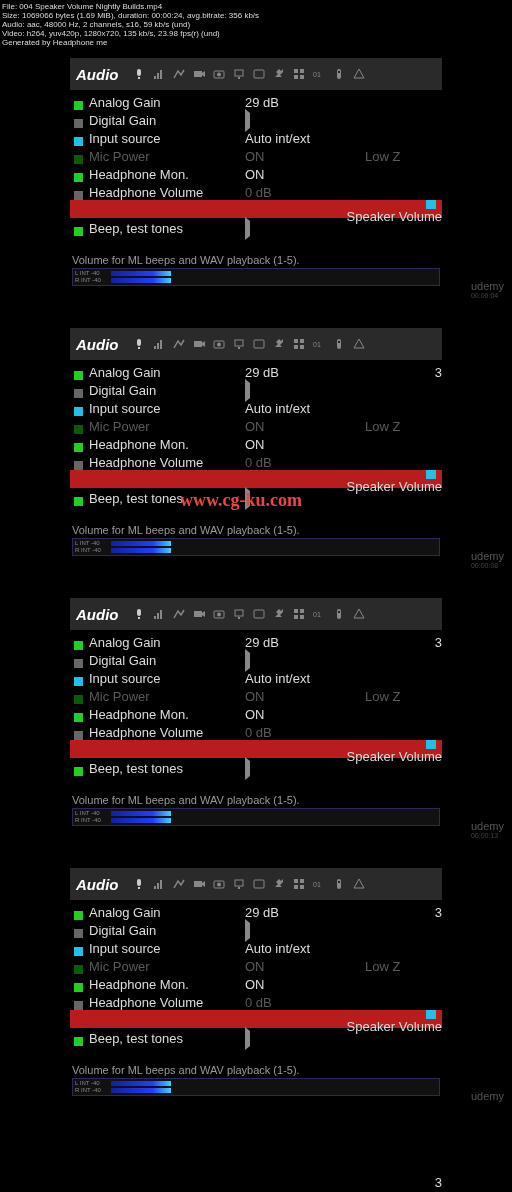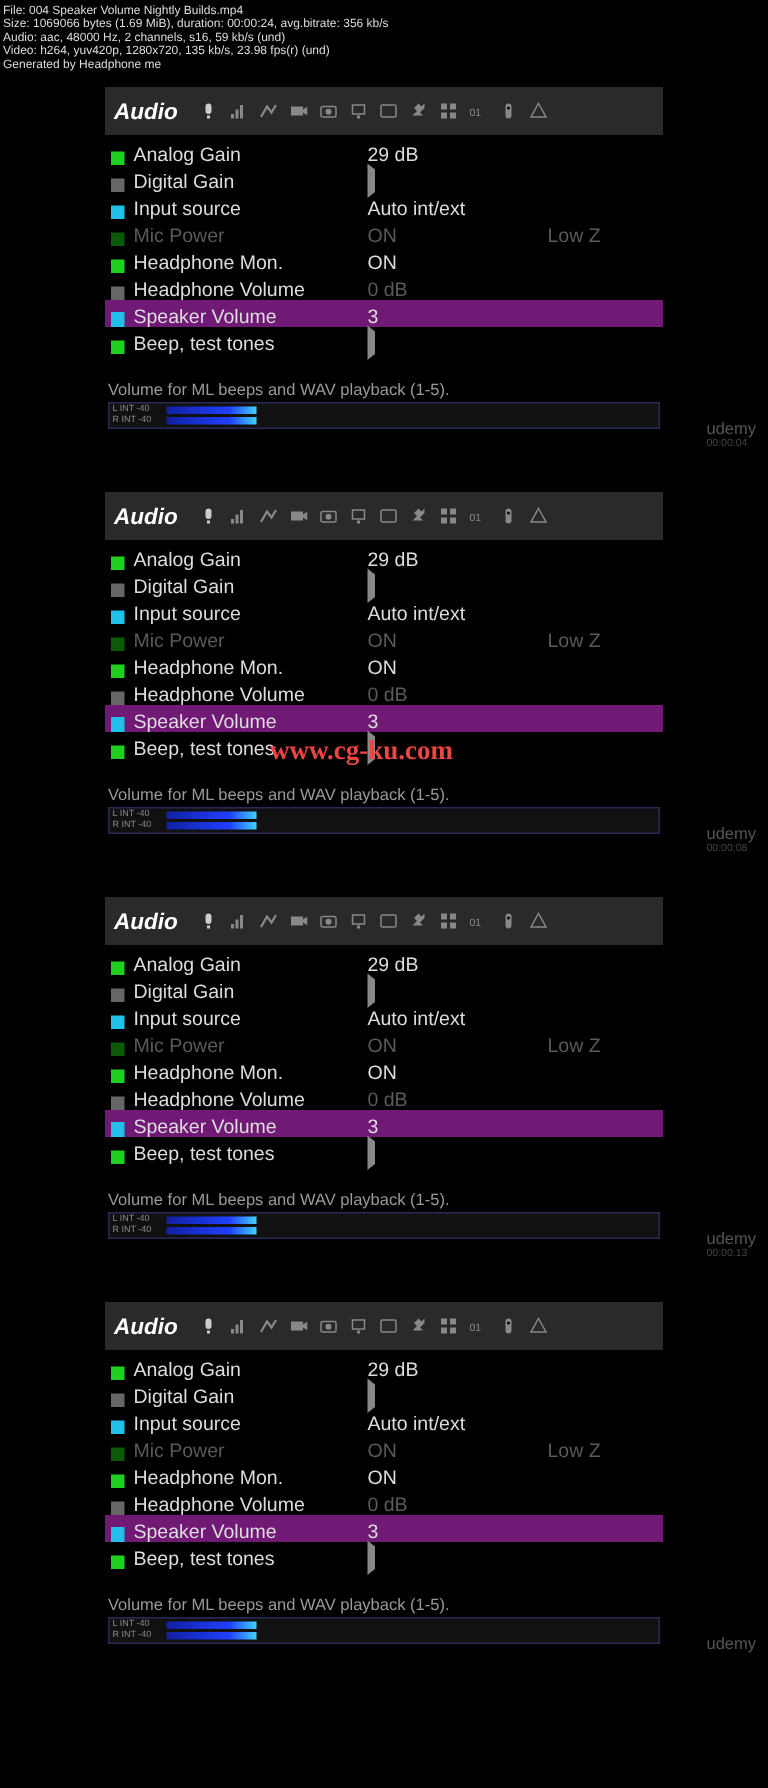--- a/index.html
+++ b/index.html
@@ -71,21 +71,21 @@
   .menu {
     margin-top: 2px;
   }
   .row {
     display: flex;
     align-items: flex-end;
     height: 18px;
     font-size: 13px;
     padding-left: 4px;
   }
-  .row.sel { background: #701a75; }
+  .row.sel { background: #b91c1c; flex-direction: column; }
   .bullet {
     width: 9px; height: 9px;
     margin-right: 6px;
     flex: 0 0 9px;
   }
   .b-green { background:#20d020; }
   .b-gray  { background:#666; }
   .b-cyan  { background:#20c0e8; }
   .b-darkgreen { background:#0a5a0a; }
   .b-cyanbox { background:#20c0e8; width:10px; height:10px; }

